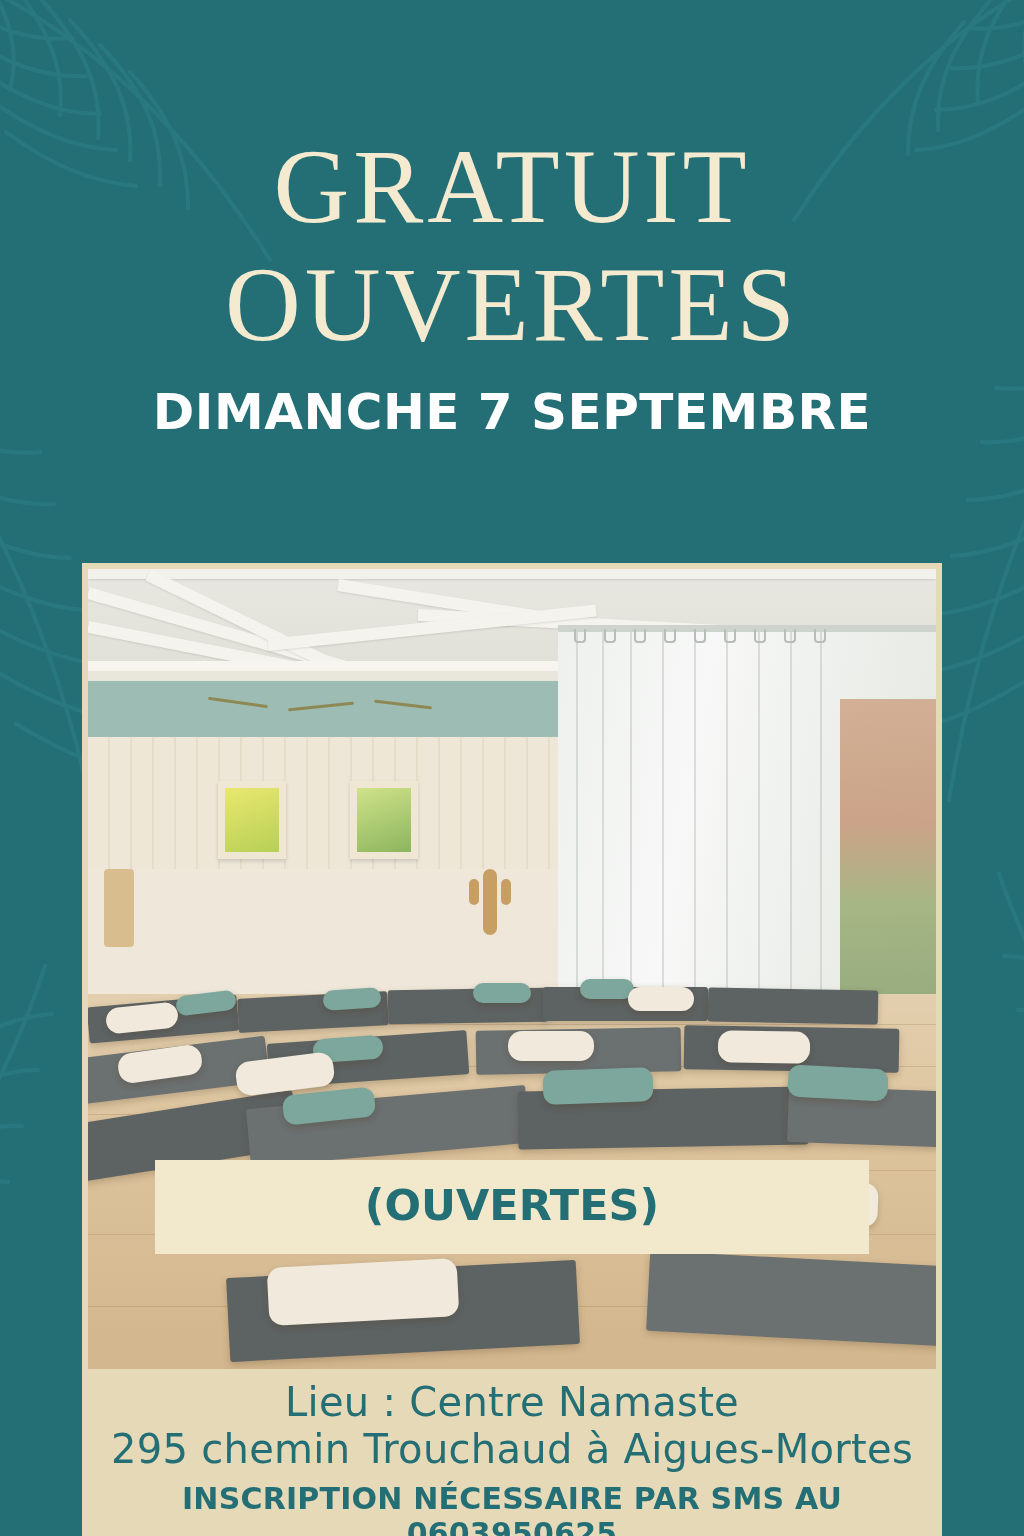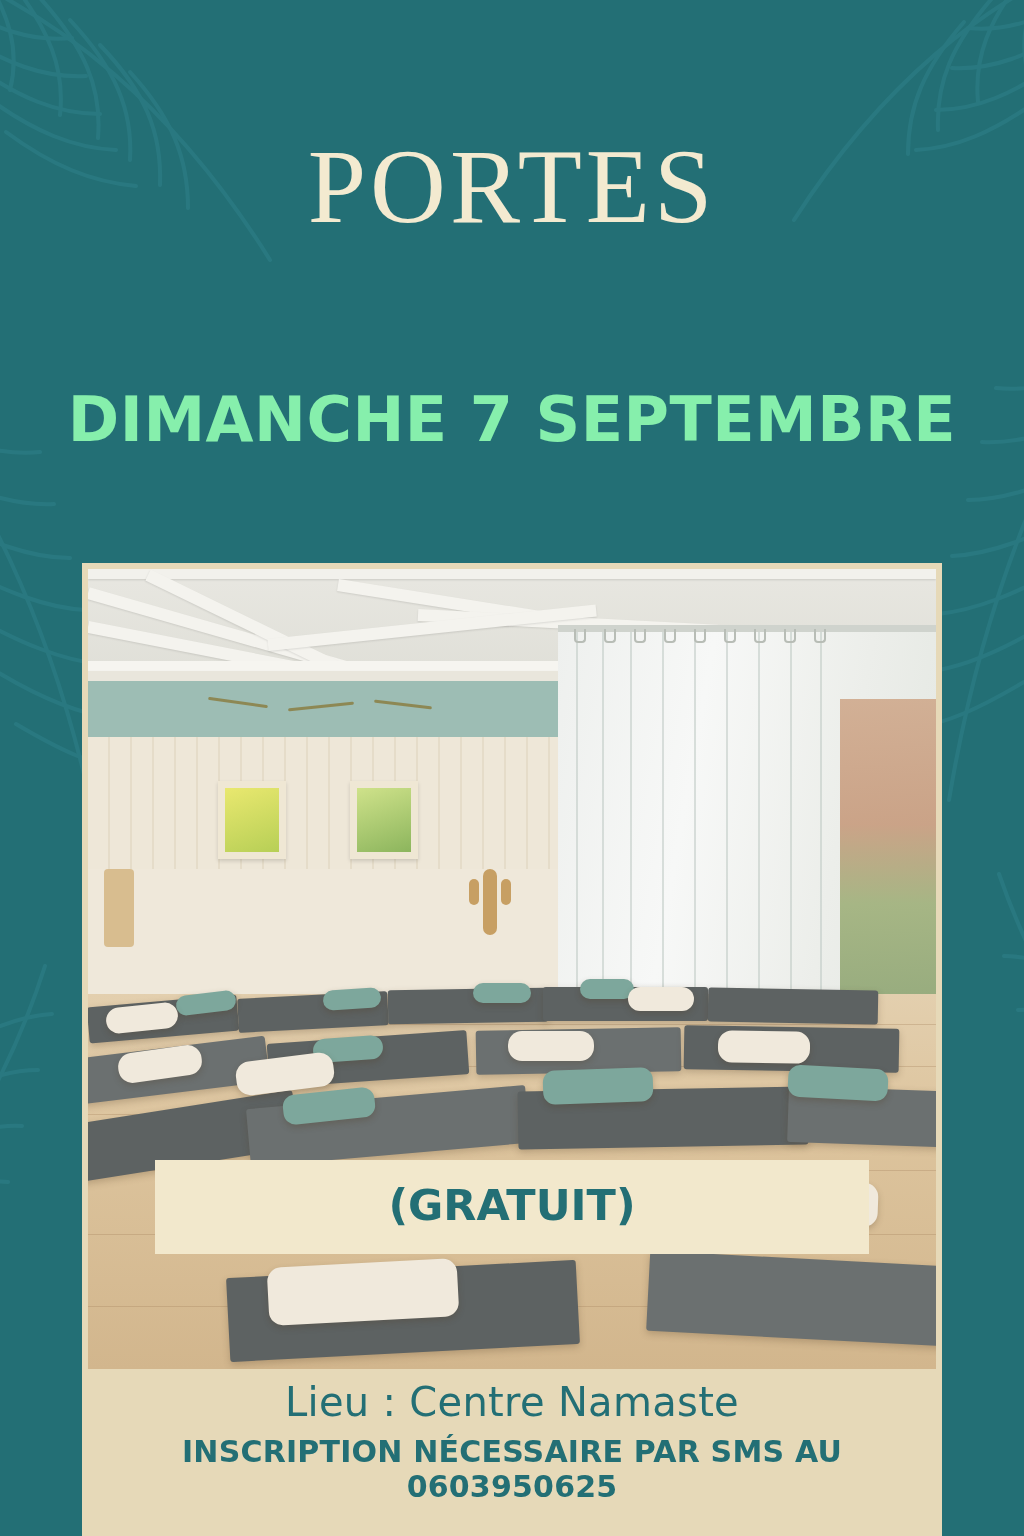--- a/index.html
+++ b/index.html
@@ -56,24 +56,24 @@
     font-weight: 400;
   }
   .headline .l2 { display: block; }
 
   .subhead {
     position: absolute;
     top: 378px;
     left: 0;
     right: 0;
     text-align: center;
-    color: #86efac;
+    color: #ffffff;
     font-family: "DejaVu Sans", sans-serif;
     font-weight: 700;
-    font-size: 62px;
+    font-size: 50px;
     line-height: 1.36;
     letter-spacing: 0.5px;
   }
 
   
   .photo-card {
     position: absolute;
     left: 82px;
     top: 563px;
     width: 860px;
@@ -371,21 +371,22 @@
           <path d="M10 20 C 76 94, 132 186, 165 282"></path>
           <path d="M16 60 C 62 84, 98 96, 132 92"></path>
           <path d="M30 110 C 76 134, 112 148, 146 146"></path>
           <path d="M46 162 C 92 186, 128 200, 160 200"></path>
         </g>
       </svg>
     </div>
   </div>
 
   <h1 class="headline">
-    <span>PORTES</span>
+    <span>GRATUIT</span>
+    <span class="l2">OUVERTES</span>
   </h1>
 
   <div class="subhead">
     <div>DIMANCHE 7 SEPTEMBRE</div>
   </div>
 
   <div class="photo-card">
     <div class="photo">
 
       <div class="ceiling"></div>
@@ -476,21 +477,22 @@
       <div class="bolster" style="left:700px;top:498px;width:100px;height:32px;transform:rotate(3deg);"></div>
 
       <div class="mat" style="left:140px;top:700px;width:350px;height:84px;transform:rotate(-3deg);"></div>
       <div class="pillow" style="left:180px;top:694px;width:190px;height:58px;transform:rotate(-3deg);"></div>
       <div class="mat grey" style="left:560px;top:690px;width:320px;height:80px;transform:rotate(3deg);"></div>
       <div class="pillow" style="left:660px;top:612px;width:130px;height:44px;transform:rotate(2deg);"></div>
     </div>
   </div>
 
   <div class="banner">
-    <span class="line2">(GRATUIT)</span>
+    <span class="line2">(OUVERTES)</span>
   </div>
 
   <div class="footer">
     <div class="venue">Lieu : Centre Namaste</div>
+    <div class="venue">295 chemin Trouchaud à Aigues-Mortes</div>
     <div class="sms">INSCRIPTION NÉCESSAIRE PAR SMS AU 0603950625</div>
   </div>
 
 </div>
 
 </body></html>

